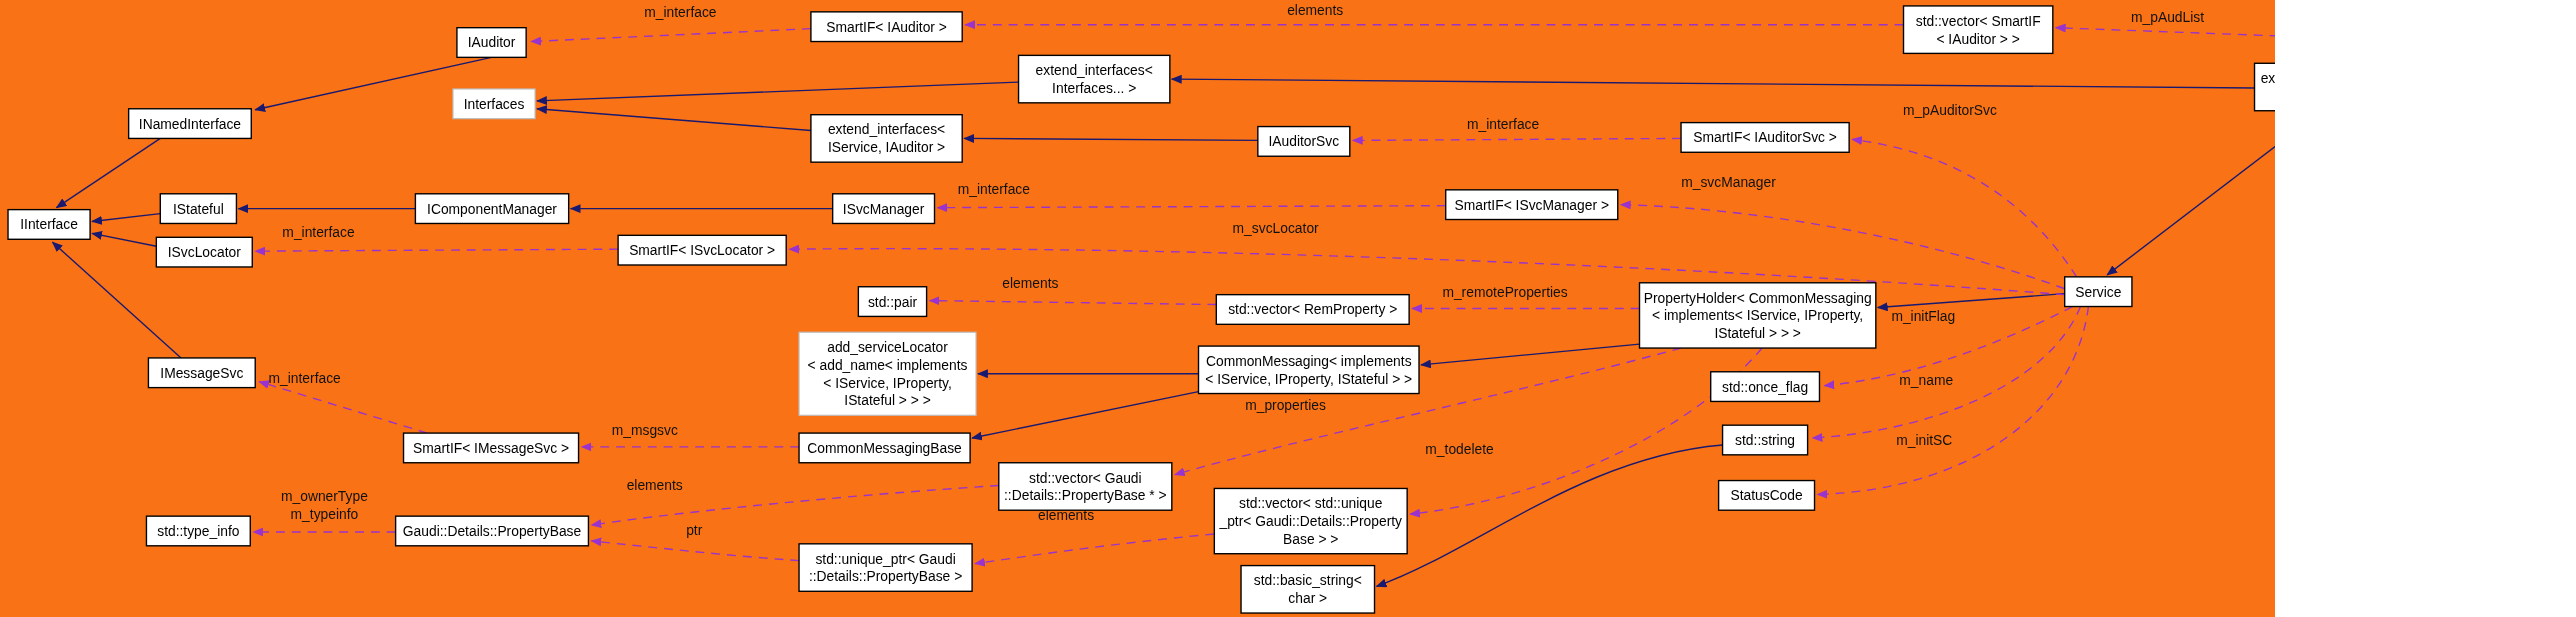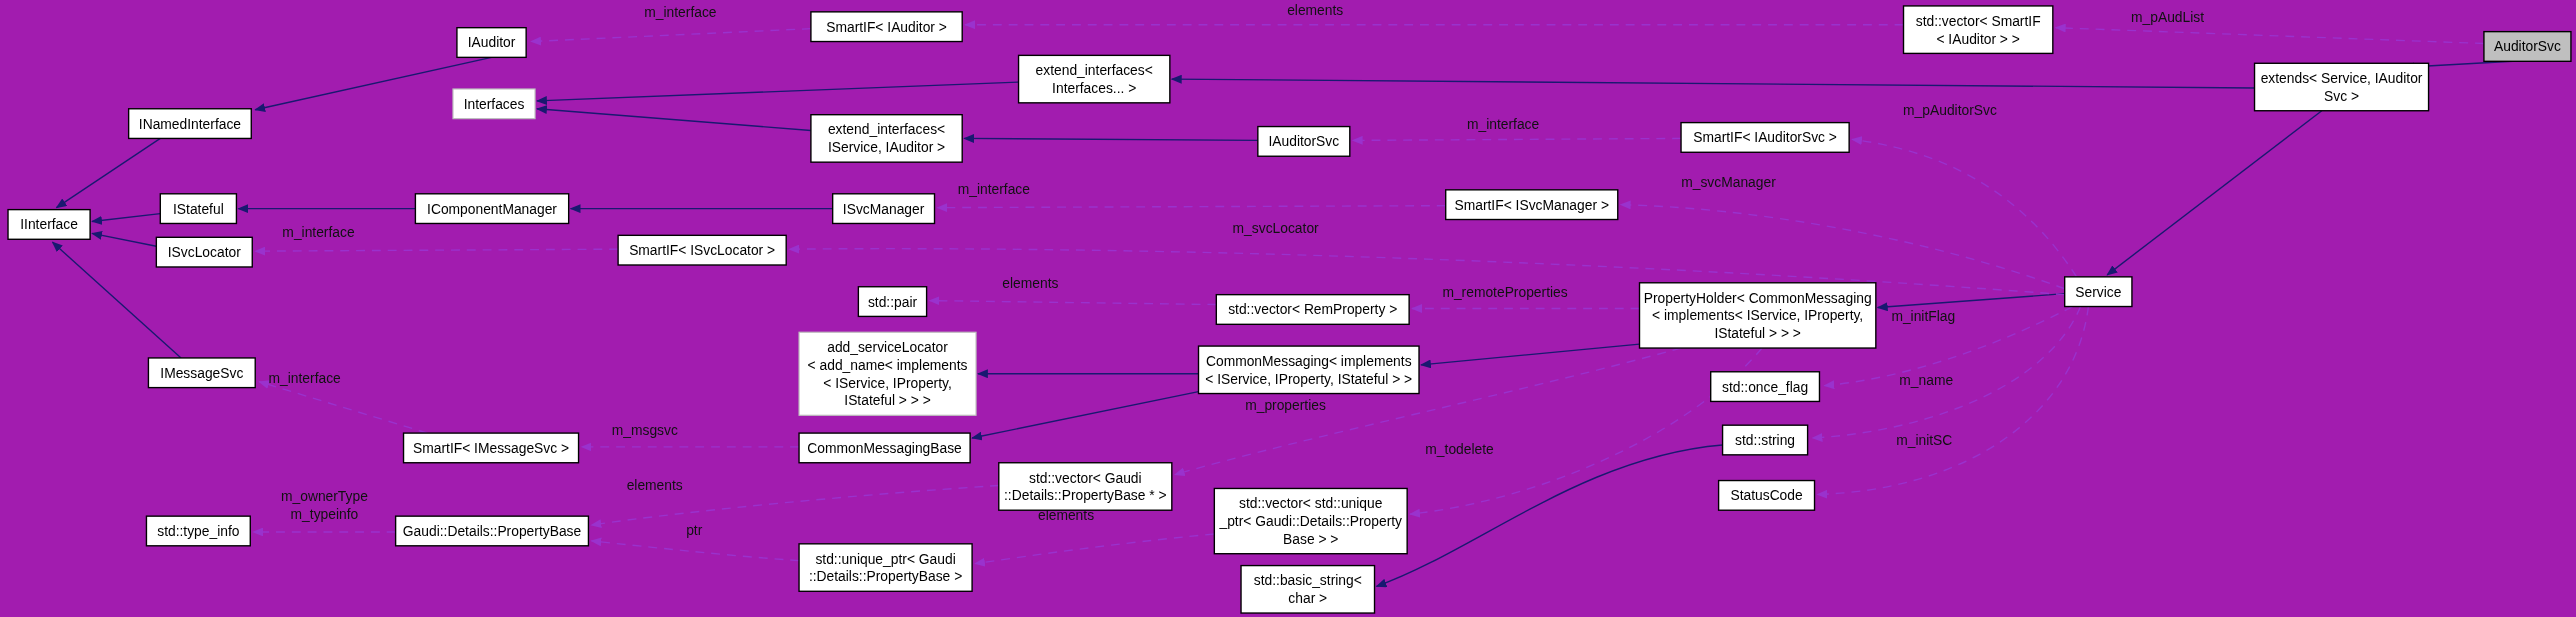--- a/index.html
+++ b/index.html
@@ -1,16 +1,16 @@
 <!DOCTYPE html>
 <html><head>
 <meta charset="utf-8">
 <style>
   html,body{margin:0;padding:0;background:#ffffff;}
-  #canvas{position:relative;width:2576px;height:617px;background:#a21caf;overflow:hidden;
+  #canvas{position:relative;width:2275px;height:617px;background:#f97316;overflow:hidden;
           font-family:"Liberation Sans","DejaVu Sans",sans-serif;}
   svg{position:absolute;left:0;top:0;}
   .node-rect{fill:#ffffff;stroke:#000000;stroke-width:1.4;}
   .node-rect.template{stroke:#bebebe;stroke-width:1.2;}
   .node-rect.focus{fill:#bfbfbf;stroke:#000000;}
   .node-label{fill:#000000;font-size:14px;text-anchor:middle;}
   .edge{fill:none;stroke-width:1.4;}
   .edge.inherit{stroke:#191970;}
   .edge.usage{stroke:#9a32cd;stroke-dasharray:9,7;}
   .edge-label{fill:#111111;font-size:14px;text-anchor:middle;}

